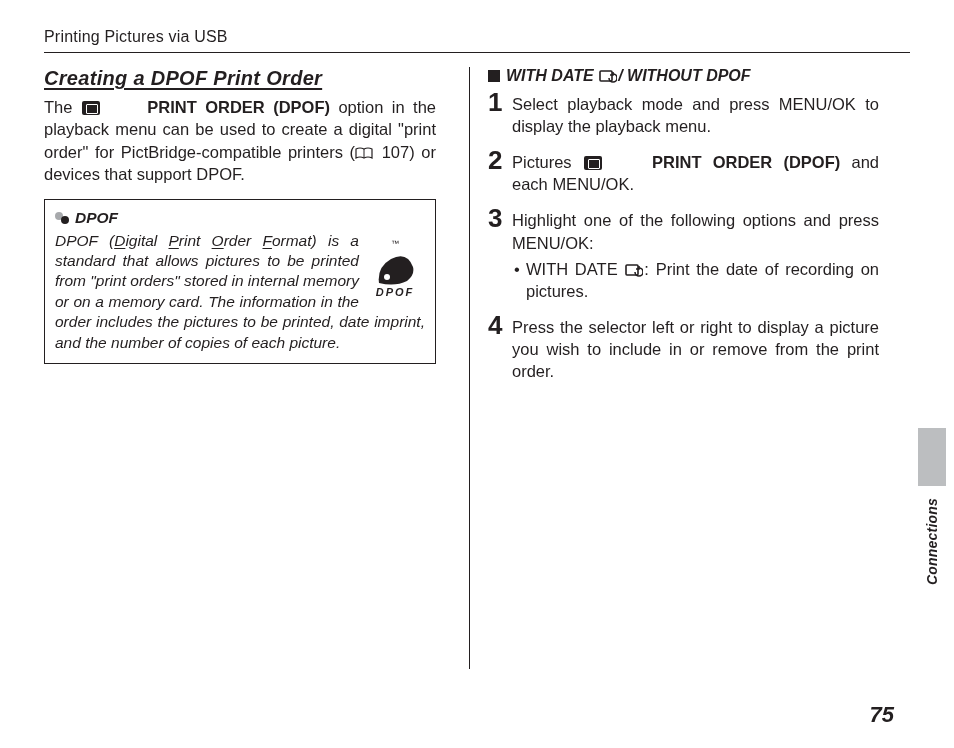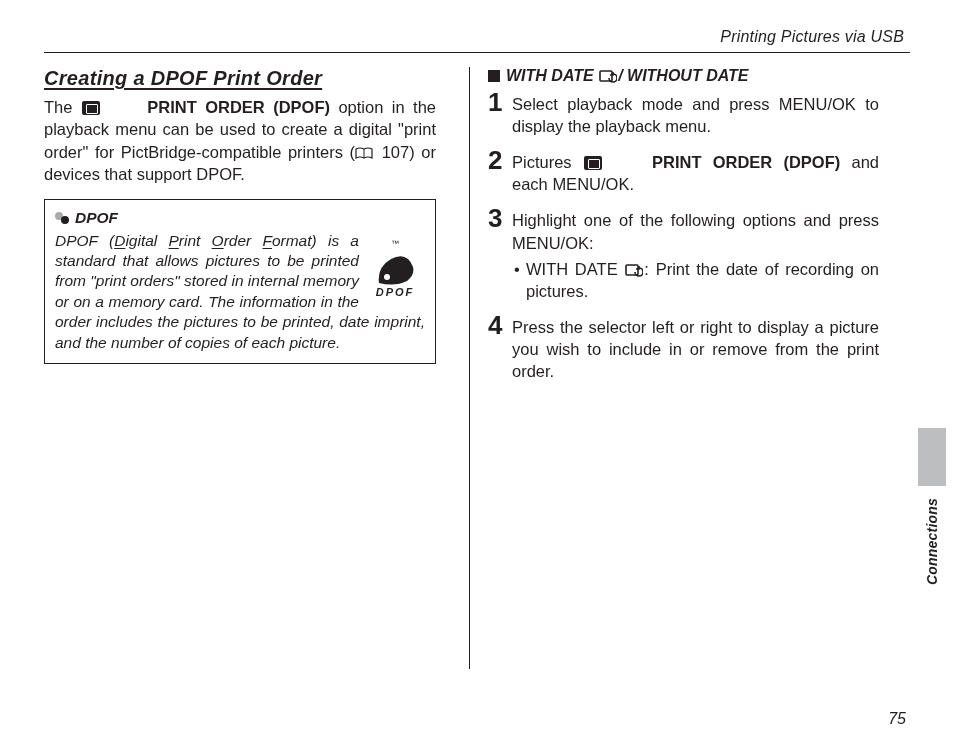--- a/index.html
+++ b/index.html
@@ -4,22 +4,20 @@
 <style>
   * { box-sizing: border-box; margin: 0; padding: 0; }
   html, body { width: 954px; height: 748px; background: #fff; font-family: "Myriad Pro", "Segoe UI", Arial, sans-serif; color: #231f20; }
   .page {
     position: relative;
     width: 954px;
     height: 748px;
     padding: 28px 44px 28px 44px;
   }
   .header-title {
-    text-align: right;
-    font-style: italic;
     font-size: 16px;
     color: #231f20;
     letter-spacing: 0.2px;
     margin-bottom: 6px;
     padding-right: 6px;
   }
   hr.rule {
     border: none;
     border-top: 1px solid #231f20;
     margin: 0 0 14px 0;
@@ -207,25 +205,25 @@
     top: 498px;
     font-weight: 800;
     font-style: italic;
     font-size: 14px;
     writing-mode: vertical-rl;
     transform: rotate(180deg);
     letter-spacing: 0.2px;
   }
   .page-num {
     position: absolute;
-    right: 48px;
+    right: 60px;
     bottom: 20px;
-    font-weight: 400;
-    font-style: italic;
-    font-size: 16px;
+    font-weight: 700;
+    font-style: italic;
+    font-size: 22px;
   }
   .under-b { text-decoration: underline; text-underline-offset: 2px; }
 </style>
 </head>
 <body>
 
 <div class="page">
 
   <div class="header-title">Printing Pictures via USB</div>
   <hr class="rule">
@@ -260,21 +258,21 @@
     </div>
 
     <div class="col right">
       <div class="subheading">
         <span class="lead-square"></span>
         <span>
           <span>WITH DATE </span><span class="date-icon"><svg width="18" height="14" viewBox="0 0 18 14">
                 <rect x="1" y="2" width="12" height="10" rx="1" fill="none" stroke="#231f20" stroke-width="1.6"></rect>
                 <path d="M10 9 A4 4 0 1 0 14 5" fill="none" stroke="#231f20" stroke-width="1.6"></path>
                 <path d="M14 3 L14 6 L11 6" fill="none" stroke="#231f20" stroke-width="1.6"></path>
-              </svg></span><span>/ WITHOUT DATE</span>
+              </svg></span><span>/ WITHOUT DPOF</span>
         </span>
       </div>
 
       <ol class="steps">
         <li>
           <span>Select playback mode and press </span><span class="cond-bold">MENU/OK</span><span> to display the playback menu.</span>
         </li>
         <li>
           <span>Pictures </span><span class="print-icon"></span><span class="bold"> PRINT ORDER (DPOF)</span><span> and each </span><span class="cond-bold">MENU/OK</span><span>.</span>
         </li>

